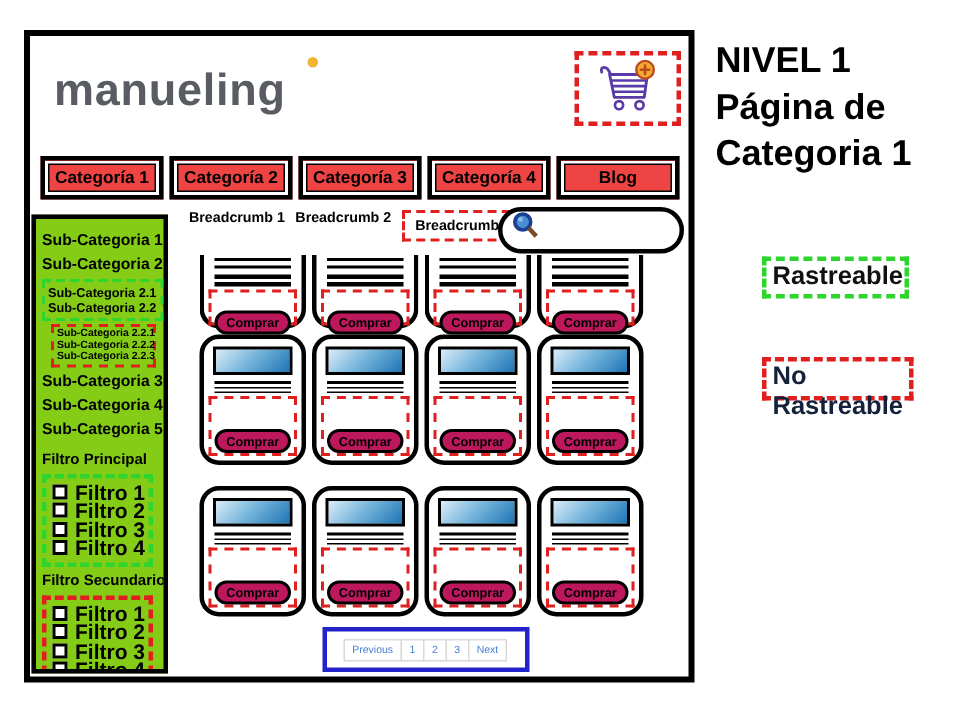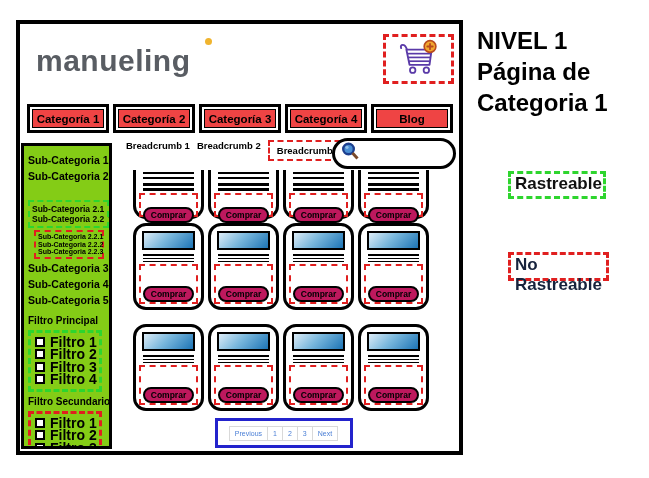--- a/index.html
+++ b/index.html
@@ -19,35 +19,35 @@
 
   
   .cart-box { left:383px; top:34px; width:71px; height:50px; border:3.5px dashed #e01f1f;
               display:flex; align-items:center; justify-content:center; cursor:pointer; }
 
   
   .nivel-title { left:477px; top:25px; width:172px; font-size:24px; line-height:31px; font-weight:600; color:#000; }
 
   .legend { display:flex; align-items:flex-start; padding-left:4px; font-size:17px; font-weight:600; }
   .legend-green { left:508px; top:171px; width:98px; height:28px; border:3.5px dashed #2ed52e; color:#111; }
-  .legend-red   { left:508px; top:252px; width:101px; height:29px; border:3.5px dashed #e01f1f; color:#16223c; }
+  .legend-red   { left:508px; top:238px; width:101px; height:29px; border:3.5px dashed #e01f1f; color:#16223c; }
 
   
   .nav { left:27px; top:104px; display:flex; gap:4px; }
   .tab { width:82px; height:29px; border:3px solid #000; background:#ef4444;
          box-shadow: inset 0 0 0 2px #fff, inset 0 0 0 3px #000;
          display:flex; align-items:center; justify-content:center;
          font-size:11.5px; font-weight:bold; cursor:pointer; }
 
   
   .sidebar { left:21px; top:143px; width:91px; height:306px; background:#84cc16;
              border:3px solid #000; padding:5px 3px 0 4px; font-weight:bold; overflow:hidden; }
   .side-item { font-size:10.5px; line-height:12px; white-space:nowrap; cursor:pointer; }
   .mt4 { margin-top:4px; } .mt3 { margin-top:3px; }
-  .sub-box-green { margin-top:18px; border:2px dashed #2ed52e; padding:2px 0 2px 2px; width:81px; }
+  .sub-box-green { margin-top:4px; border:2px dashed #2ed52e; padding:2px 0 2px 2px; width:81px; }
   .sub-box-green .side-sub { font-size:8.5px; line-height:10px; white-space:nowrap; cursor:pointer; }
   .sub-box-red { margin:2px 0 0 6px; border:2px dashed #e01f1f; padding:1px 0 1px 2px; width:70px; }
   .sub-box-red .side-sub2 { font-size:7px; line-height:7.5px; white-space:nowrap; cursor:pointer; }
   .filter-title { font-size:10px; line-height:12px; white-space:nowrap; }
   .ft1 { margin-top:9px; } .ft2 { margin-top:4px; }
   .filter-box { padding:3px 2px 3px 4px; width:74px; }
   .filter-box-green { margin-top:3px; border:3px dashed #2ed52e; }
   .filter-box-red   { margin-top:3px; border:3px dashed #e01f1f; }
   .filter-row { display:flex; align-items:center; gap:5px; height:12.5px; cursor:pointer; }
   .cb { width:10px; height:10px; border:2px solid #000; background:#fff; flex:0 0 auto; }

